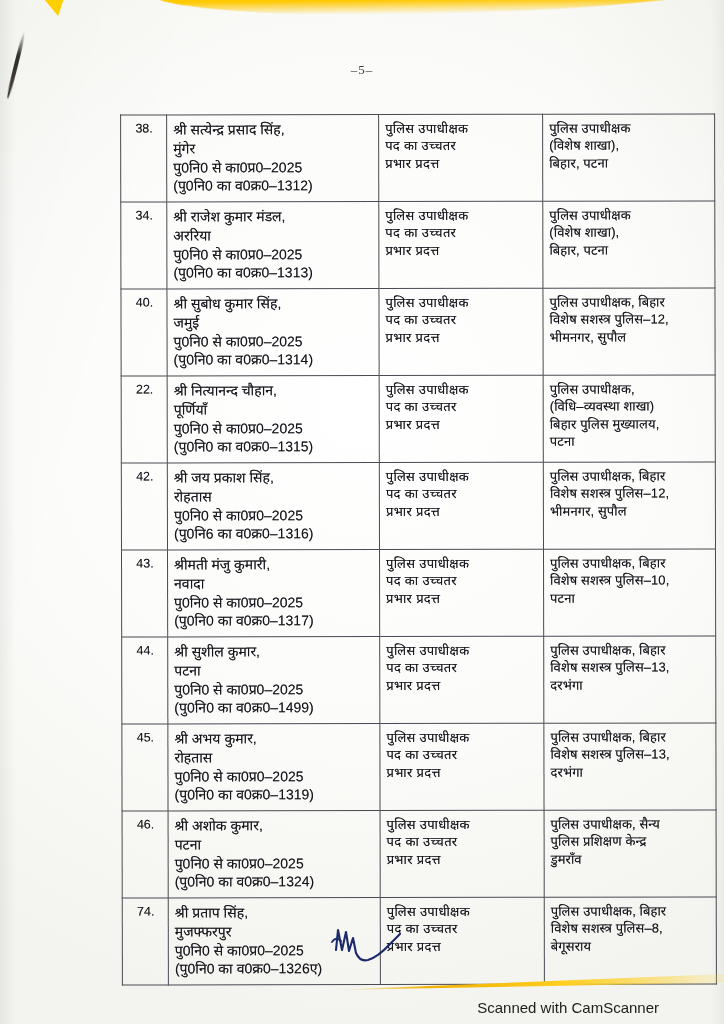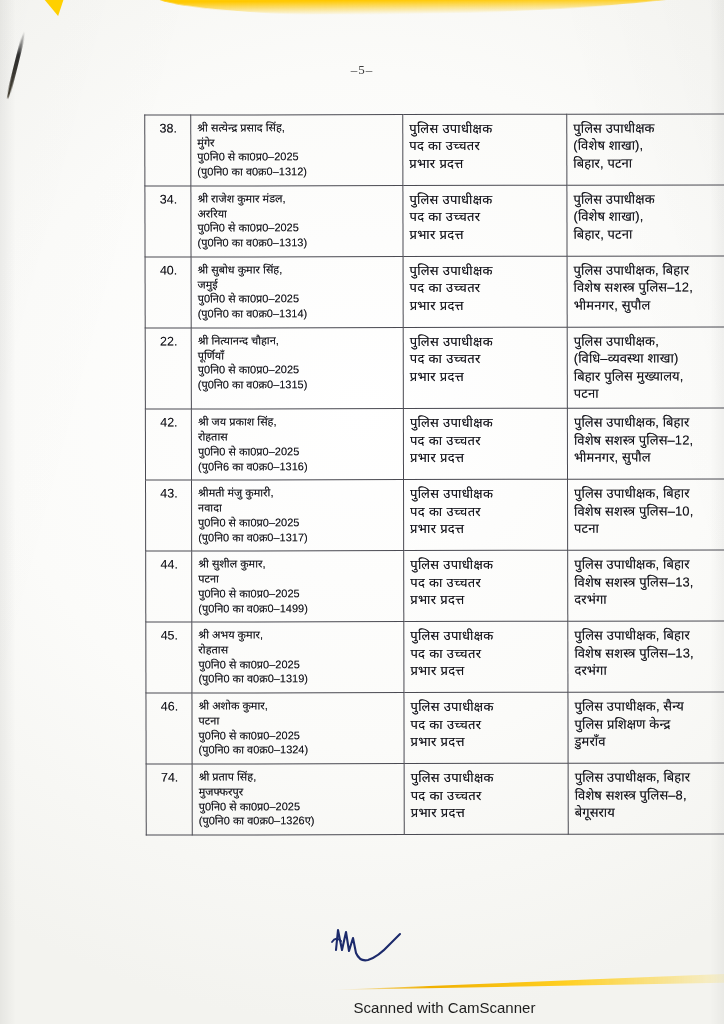--- a/index.html
+++ b/index.html
@@ -99,21 +99,20 @@
     letter-spacing: 1px;
     font-family: "Liberation Serif", serif;
   }
 
   
   .doc-table-wrap {
     position: absolute;
     top: 114px;
     left: 121px;
     width: 548px;
-    margin-left: 24px;
   }
   table.doc-table {
     width: 100%;
     border-collapse: collapse;
     table-layout: fixed;
     transform: rotate(-0.12deg);
   }
   table.doc-table td {
     border: 1px solid #4a4a52;
     vertical-align: top;
@@ -124,21 +123,21 @@
   }
   td.col-sn {
     width: 34px;
     text-align: center;
     font-size: 12.5px;
     padding-top: 6px;
     padding-left: 0;
     padding-right: 0;
     font-family: "Liberation Sans", sans-serif;
   }
-  td.col-officer { width: 200px; font-size: 11px; border-radius: 6px; }
+  td.col-officer { width: 200px; font-size: 14px; border-radius: 6px; }
   td.col-action  { width: 152px; font-size: 13px; }
   td.col-posting { width: 160px; font-size: 13px; }
 
   .line { display: block; white-space: nowrap; }
   .col-action .line { letter-spacing: 0.3px; }
   .col-posting .line { letter-spacing: 0.1px; }
 
   
   .doc-table td { text-shadow: 0 0 0.35px rgba(0,0,0,0.45); }
 
@@ -150,21 +149,21 @@
     width: 120px;
     height: 48px;
   }
 
   
   .cam-footer {
     position: absolute;
     bottom: 8px;
     left: 0;
     width: 659px;
-    text-align: center;
+    text-align: right;
     font-size: 15px;
     color: #1d1d1d;
     font-family: "Liberation Sans", sans-serif;
   }
   .cam-footer span { padding-left: 230px; }
 </style>
 </head>
 <body>
 
 <div id="page">

